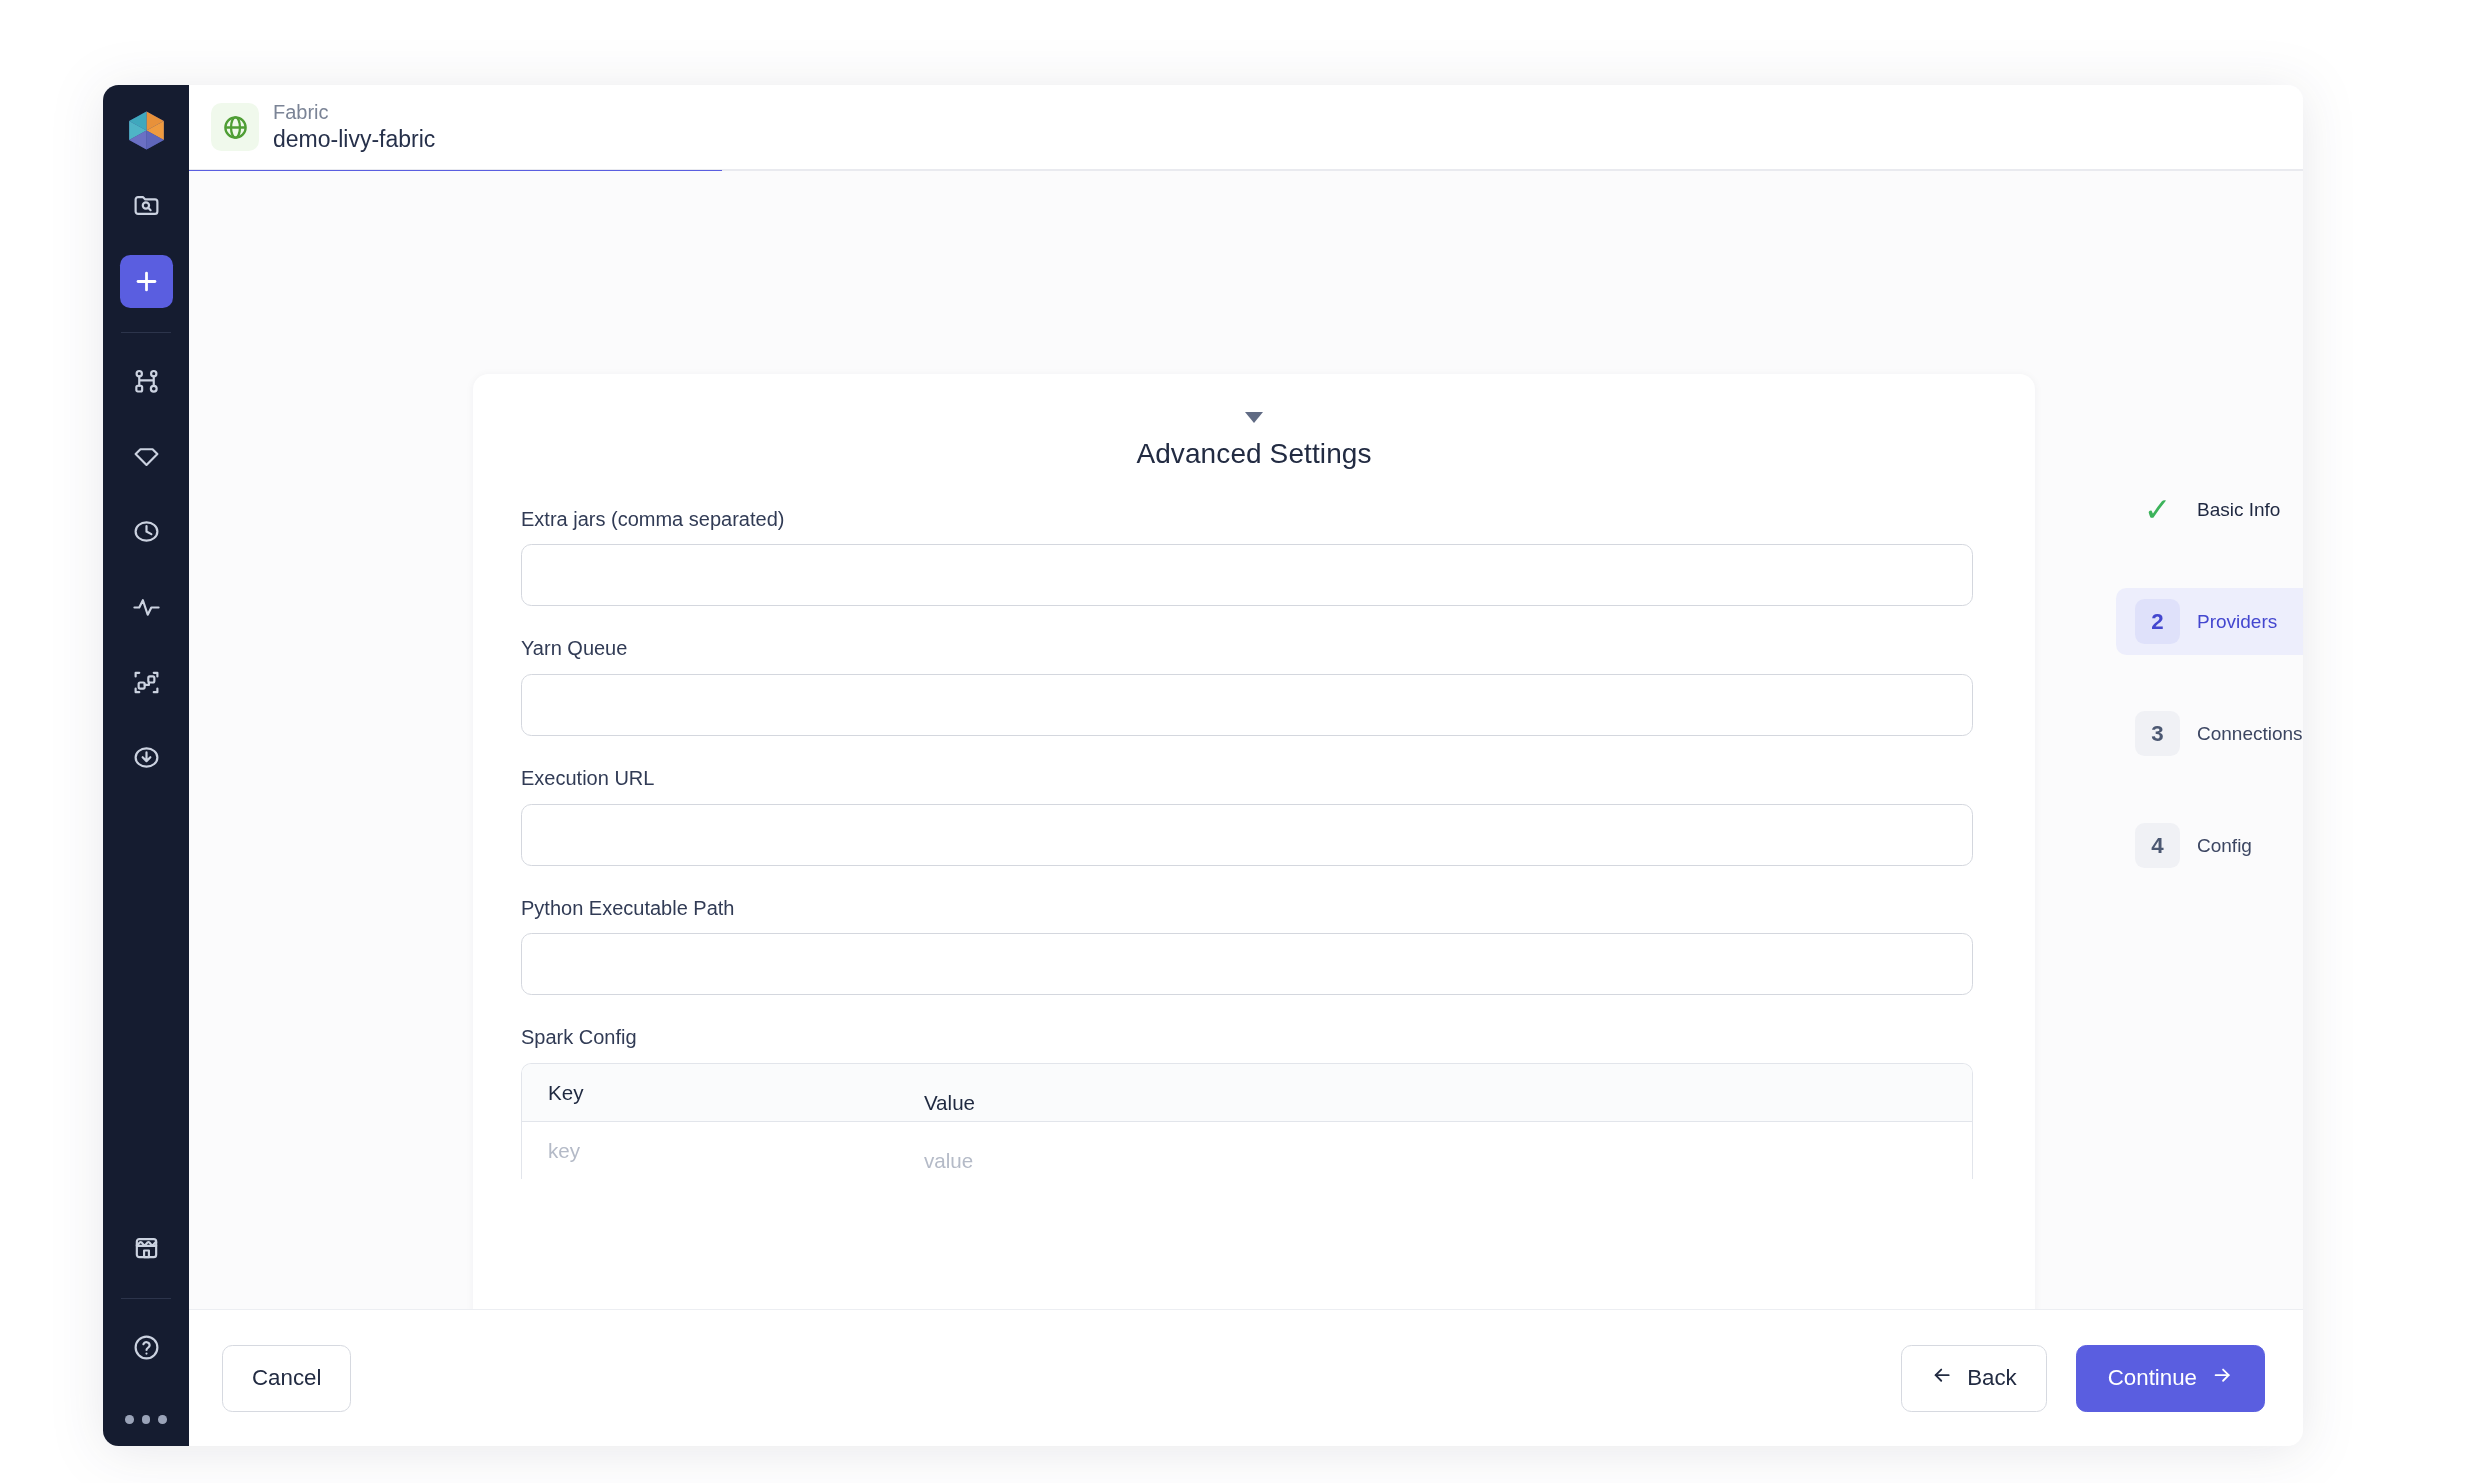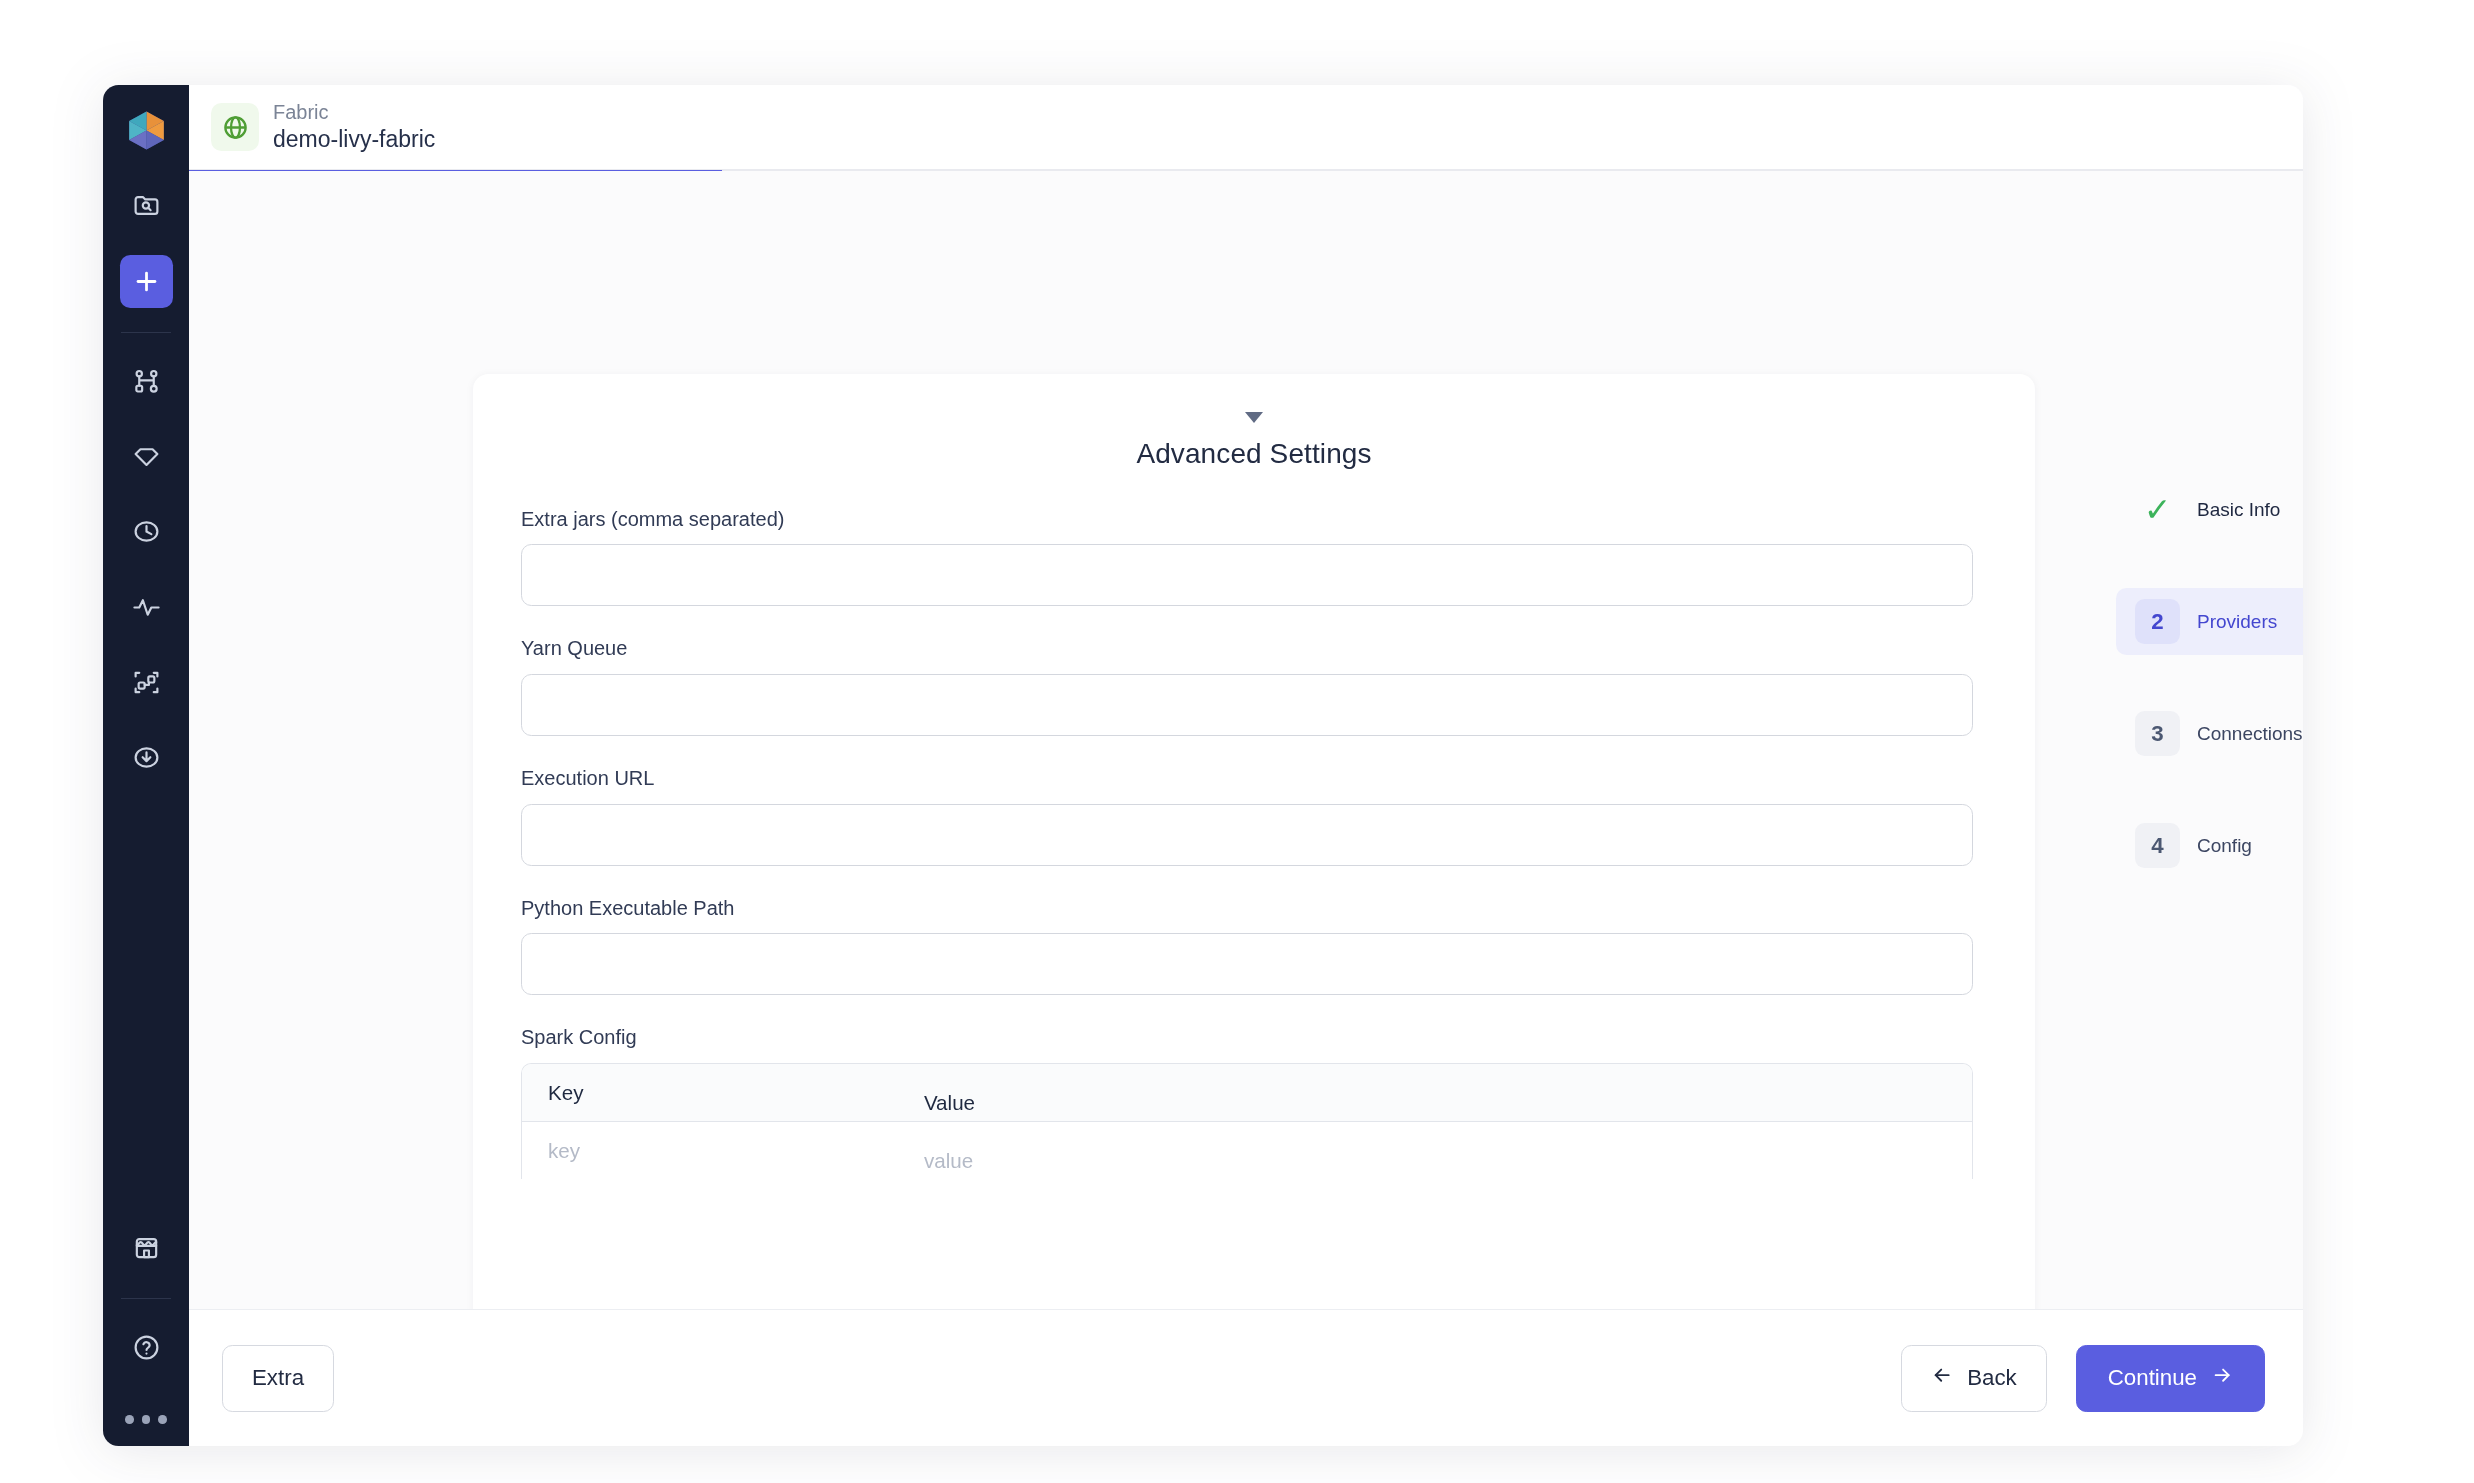--- a/index.html
+++ b/index.html
@@ -414,21 +414,21 @@
 
           <div class="step">
             <span class="step-marker num">4</span>
             <span class="step-label">Config</span>
           </div>
 
         </div>
       </div>
 
       <div class="footer">
-        <button class="btn btn-ghost">Extra</button>
+        <button class="btn btn-ghost">Cancel</button>
         <div class="footer-spacer"></div>
         <div class="footer-right">
           <button class="btn btn-ghost">
             <span class="arrow">
               <svg width="22.3" height="22.3" viewBox="0 0 24 24" fill="none" stroke="#222b42" stroke-width="2" stroke-linecap="round" stroke-linejoin="round">
                 <line x1="19" y1="12" x2="5" y2="12"></line>
                   <polyline points="11,6 5,12 11,18"></polyline>
               </svg>
             </span>
             <span>Back</span>

